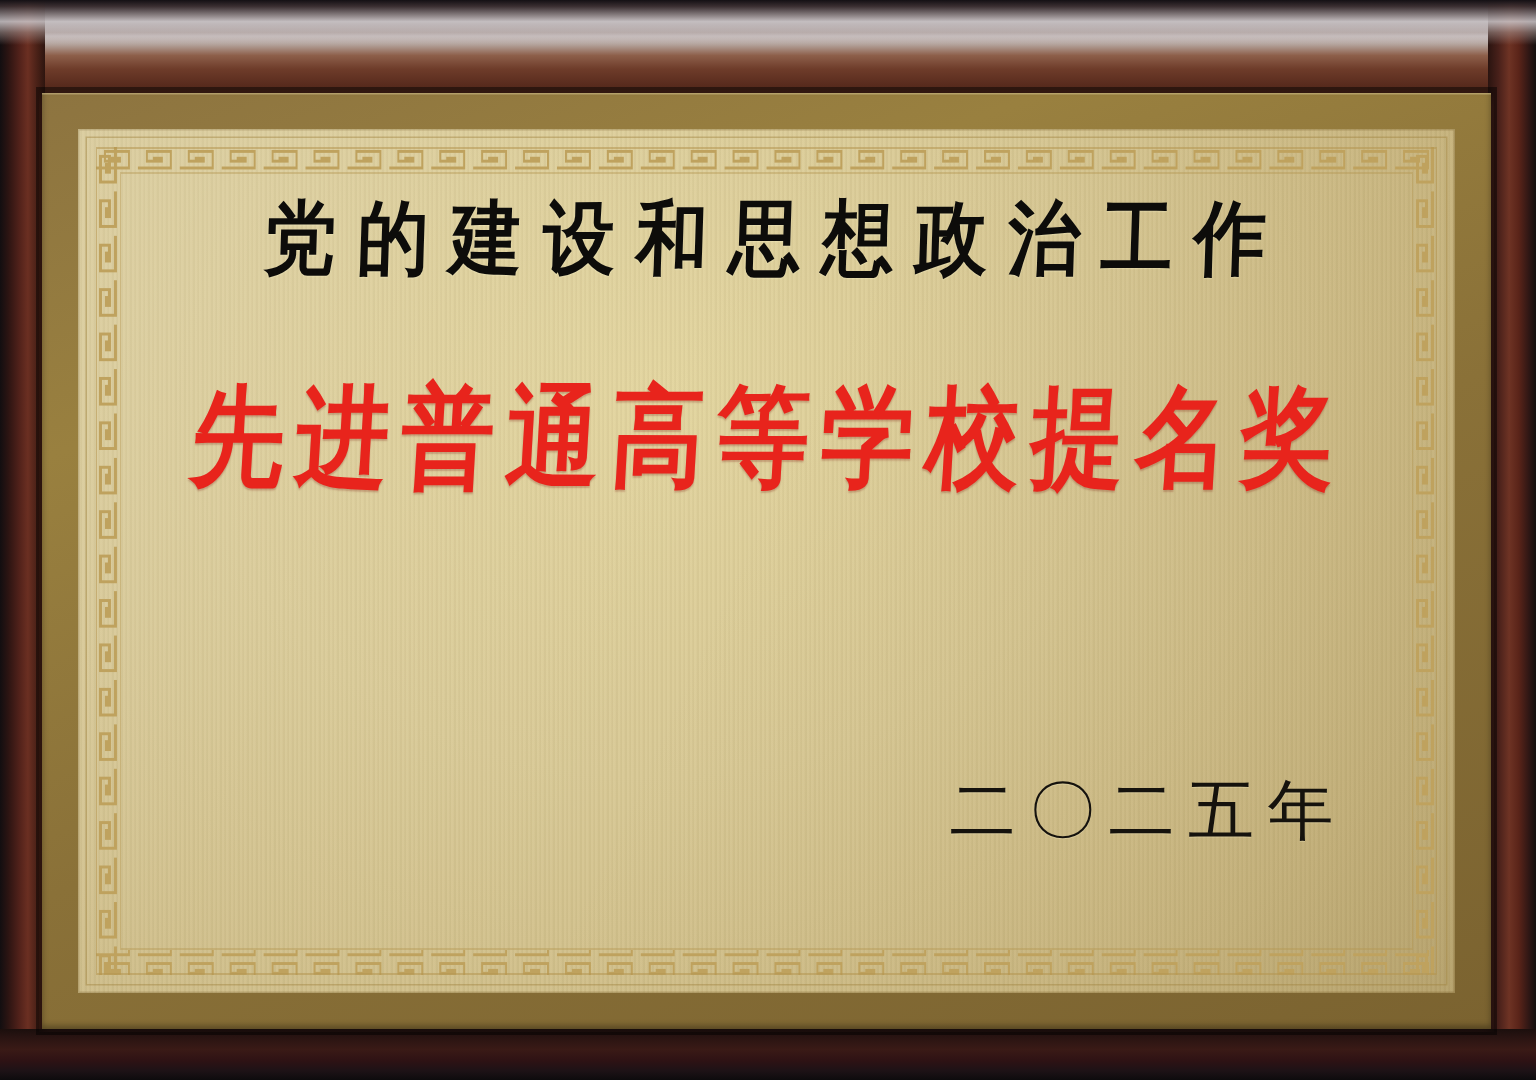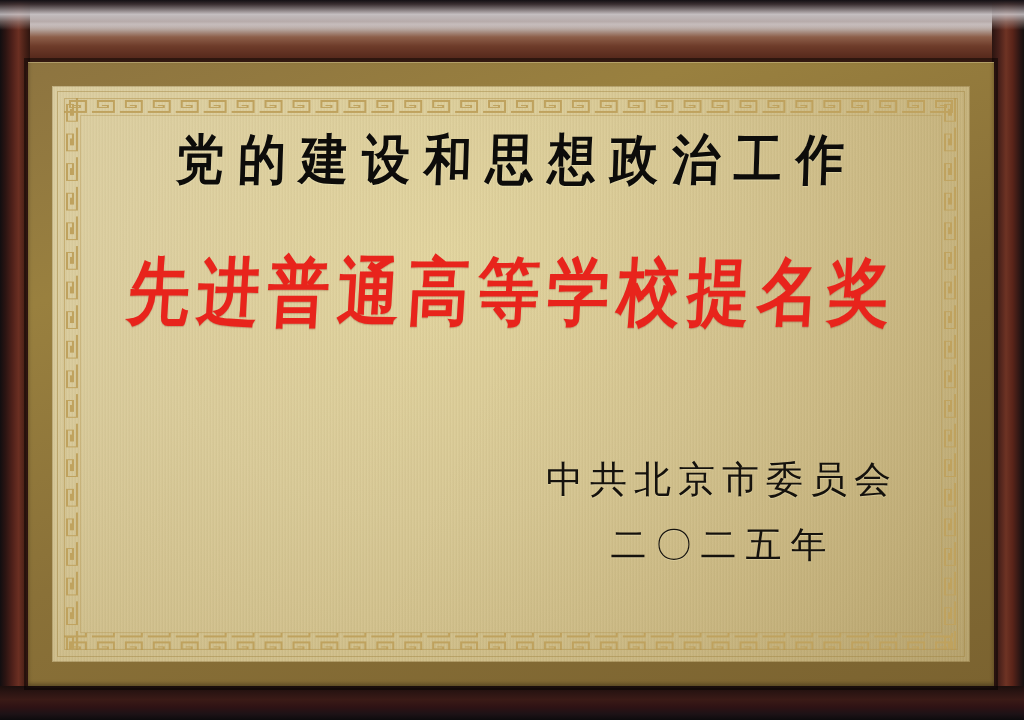--- a/index.html
+++ b/index.html
@@ -104,21 +104,21 @@
     position:absolute;
     right:72px;
     bottom:92px;
     text-align:center;
     color:#15120d;
     font-family:"DejaVu Sans","Liberation Sans",sans-serif;
     font-weight:400;
   }
   .sig-org{font-size:37px;letter-spacing:7px;text-indent:7px;white-space:nowrap;
     text-shadow:0 1px 0 rgba(255,250,215,.25);}
-  .sig-year{font-size:36px;letter-spacing:9px;text-indent:9px;margin-top:16px;
+  .sig-year{font-size:44px;letter-spacing:9px;text-indent:9px;margin-top:16px;
     white-space:nowrap;text-shadow:0 1px 0 rgba(255,250,215,.25);}
 </style>
 </head>
 <body>
 
 <div id="plaque-stage">
 
   <div class="frame">
     <div class="frame-left"></div>
     <div class="frame-right"></div>
@@ -151,17 +151,16 @@
       </svg>
     </div>
     <div class="meander-thin-line"></div>
 
     <div class="content">
       <div class="line-heading">党的建设和思想政治工作</div>
       <div class="line-award">先进普通高等学校提名奖</div>
     </div>
 
     <div class="signature">
-      <div class="sig-org">中共北京市委员会</div>
       <div class="sig-year">二〇二五年</div>
     </div>
   </div>
 </div>
 
 </body></html>

